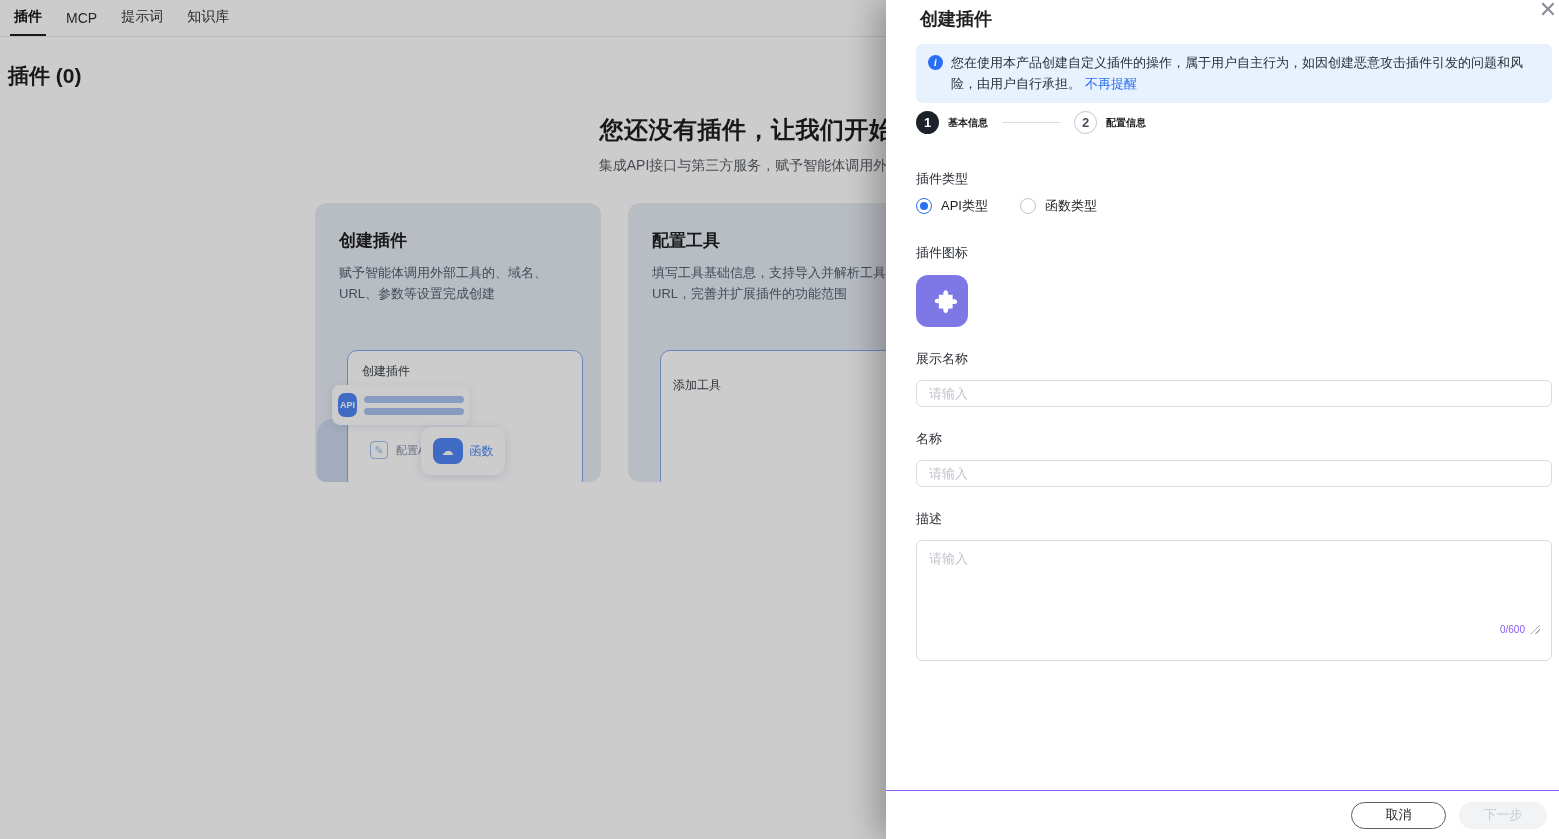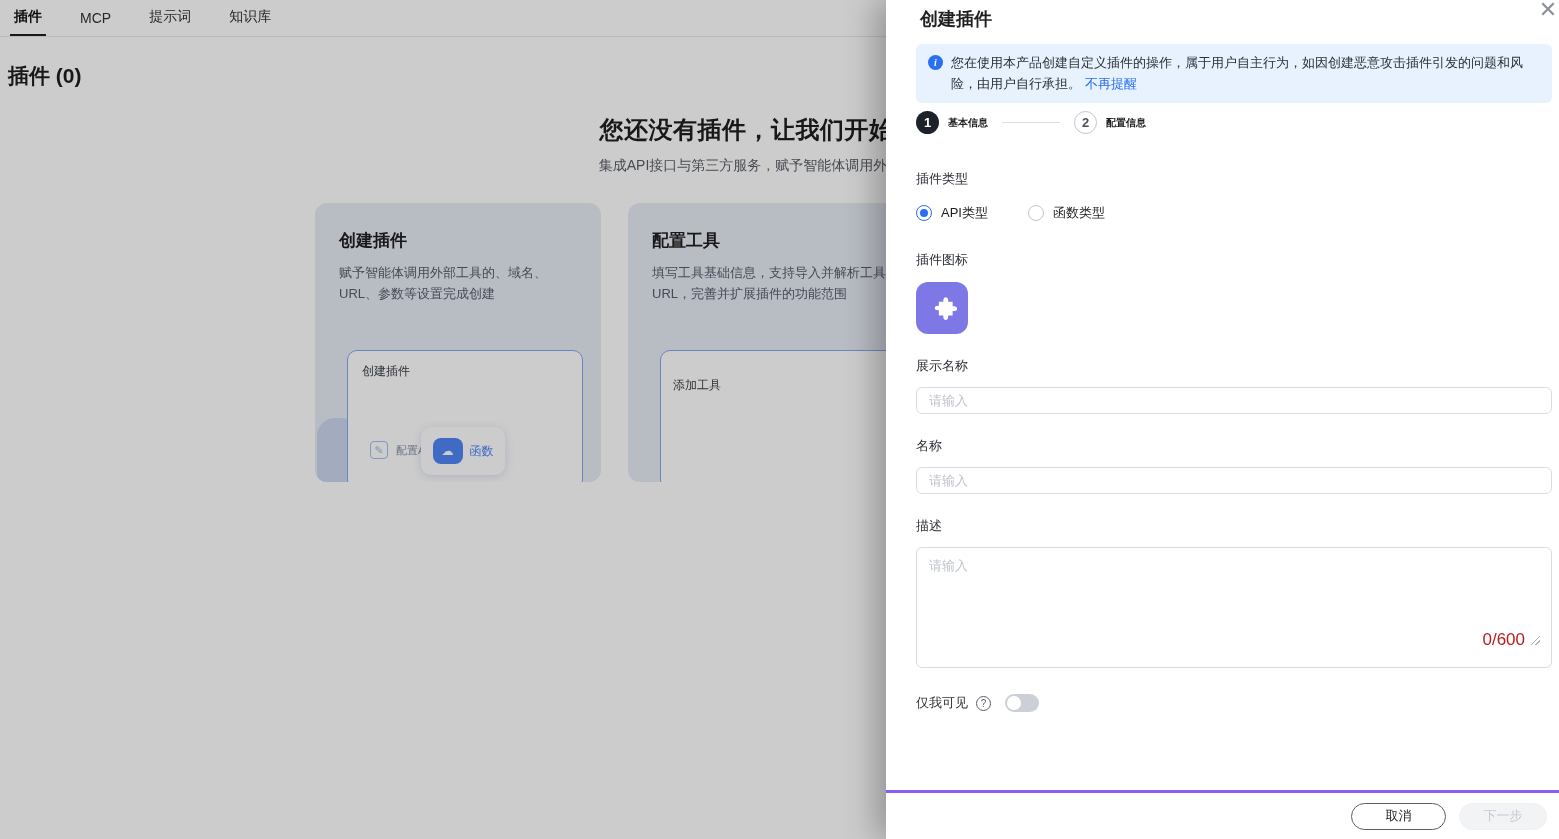--- a/index.html
+++ b/index.html
@@ -1,21 +1,21 @@
 <!DOCTYPE html>
 <html><head>
 <meta charset="utf-8">
 <style>
   * { margin:0; padding:0; box-sizing:border-box; }
   html,body { width:1559px; height:839px; overflow:hidden; }
   body { font-family:"Liberation Sans","DejaVu Sans",sans-serif; background:#fff; position:relative; }
 
   
   .main { position:absolute; inset:0; background:#fff; }
-  .tabbar { height:37px; border-bottom:1px solid #e8e8e8; display:flex; align-items:flex-end; padding:0 10px; gap:30px; }
+  .tabbar { height:37px; border-bottom:1px solid #e8e8e8; display:flex; align-items:flex-end; padding:0 10px; gap:16px; }
   .tab { font-size:14px; color:#333; padding:9px 4px 8px; cursor:pointer; border-bottom:2px solid transparent; }
   .tab.active { font-weight:700; color:#111; border-bottom-color:#1f1f1f; }
   .page-title { position:absolute; left:8px; top:62px; font-size:21px; font-weight:700; color:#1f1f1f; }
 
   .empty { position:absolute; left:0; top:114px; width:1542px; text-align:center; }
   .empty-title { font-size:24px; font-weight:700; color:#1f1f1f; letter-spacing:0.5px; }
   .empty-sub { margin-top:11px; font-size:14px; color:#5a5f66; }
 
   .cards { position:absolute; left:315px; top:203px; display:flex; gap:27px; }
   .card { width:286px; height:279px; background:#e7ebf4; border-radius:12px; padding:26px 24px; position:relative; overflow:hidden; }
@@ -73,52 +73,52 @@
   .steps { position:absolute; left:30px; top:111px; display:flex; align-items:center; }
   .step-circle { width:23px; height:23px; border-radius:50%; display:flex; align-items:center; justify-content:center;
                  font-size:13px; font-weight:700; }
   .step-circle.active { background:#1d2129; color:#fff; }
   .step-circle.inactive { background:#fff; border:1px solid #c2c6cc; color:#4a4f57; }
   .step-label { margin-left:9px; font-size:10px; font-weight:700; color:#1f1f1f; }
   .step-line { width:58px; height:1px; background:#d9dce1; margin:0 14px; }
 
   .form { position:absolute; left:30px; top:170px; width:636px; }
   .f-label { font-size:13px; color:#2b2f36; }
-  .radios { margin-top:16px; display:flex; align-items:center; gap:40px; }
+  .radios { margin-top:9px; display:flex; align-items:center; gap:32px; }
   .radio { display:flex; align-items:center; gap:9px; cursor:pointer; }
   .radio-dot { width:16px; height:16px; border-radius:50%; }
   .radio-dot.on { border:1.5px solid #2a6ef2; display:flex; align-items:center; justify-content:center; }
   .radio-dot.on::after { content:""; width:8px; height:8px; border-radius:50%; background:#2a6ef2; }
   .radio-dot.off { border:1.5px solid #c2c6cc; background:#fff; }
   .radio-label { font-size:13px; color:#1f1f1f; }
 
   .icon-label { margin-top:29px; }
   .plugin-icon { margin-top:13px; width:52px; height:52px; background:#7d78e6; border-radius:12px;
                  display:flex; align-items:center; justify-content:center; cursor:pointer; }
   .icon-hint { margin-top:13px; font-size:12.5px; color:#8c9199; }
 
   .field-label { margin-top:23px; }
   .t-input { margin-top:12px; width:636px; height:27px; border:1px solid #d9dce1; border-radius:6px;
              padding:0 12px; font-size:13px; color:#1f1f1f; outline:none; font-family:inherit; background:#fff; }
   .t-input::placeholder, .t-area::placeholder { color:#c0c4cc; }
   .t-area-wrap { position:relative; margin-top:12px; }
   .t-area { width:636px; height:121px; border:1px solid #d9dce1; border-radius:6px; padding:9px 12px; font-size:13px;
             color:#1f1f1f; outline:none; resize:none; font-family:inherit; background:#fff; display:block; }
-  .counter { position:absolute; right:12px; bottom:18px; font-size:17px; color:#b91c1c; display:flex; align-items:center; gap:6px; }
+  .counter { position:absolute; right:12px; bottom:26px; font-size:10px; color:#8b5cf6; display:flex; align-items:center; gap:6px; }
   .resize-ic { width:9px; height:9px; background:
       linear-gradient(135deg, transparent 45%, #aeb3ba 45%, #aeb3ba 55%, transparent 55%),
       linear-gradient(135deg, transparent 72%, #aeb3ba 72%, #aeb3ba 82%, transparent 82%); }
 
   .visible-row { margin-top:26px; display:flex; align-items:center; gap:8px; }
   .q-ic { width:15px; height:15px; border:1.2px solid #5a5f66; border-radius:50%; color:#5a5f66; font-size:10px;
           display:flex; align-items:center; justify-content:center; cursor:pointer; }
   .toggle { margin-left:6px; width:34px; height:18px; background:#ccd0d6; border-radius:9px; position:relative; cursor:pointer; }
   .toggle-knob { position:absolute; left:2px; top:2px; width:14px; height:14px; background:#fff; border-radius:50%; }
 
-  .drawer-footer { position:absolute; left:0; right:0; bottom:0; height:49px; border-top:3px solid #8b5cf6;
+  .drawer-footer { position:absolute; left:0; right:0; bottom:0; height:49px; border-top:1px solid #8b5cf6;
                    display:flex; align-items:center; justify-content:flex-end; gap:13px; padding:0 12px; background:#fff; }
   .btn { height:27px; border-radius:14px; font-size:13px; display:flex; align-items:center; justify-content:center;
          cursor:pointer; font-family:inherit; }
   .btn-cancel { width:95px; background:#fff; border:1px solid #575e68; color:#1f1f1f; }
   .btn-next { width:88px; background:#f2f3f5; border:1px solid #f0f1f3; color:#c5c9cf; cursor:not-allowed; }
 </style>
 </head>
 <body>
 
 <div class="main">
@@ -138,20 +138,27 @@
 
   <div class="cards">
 
     <div class="card">
       <div class="card-title">创建插件</div>
       <div class="card-desc">赋予智能体调用外部工具的、域名、URL、参数等设置完成创建</div>
       <div class="deco-blob"></div>
       <div class="mini">
         <div class="mini-title">创建插件</div>
       </div>
+      <div class="api-row">
+        <div class="api-badge">API</div>
+        <div class="sk-lines">
+          <div class="sk" style="width:100px"></div>
+          <div class="sk" style="width:100px"></div>
+        </div>
+      </div>
       <div class="config-row">
         <span class="edit-ic">✎</span>
         <span class="config-label">配置API</span>
       </div>
       <div class="func-chip">
         <span class="cloud-badge">☁</span>
         <span class="func-label">函数</span>
       </div>
     </div>
 
@@ -213,26 +220,19 @@
 
     <div class="f-label field-label">描述</div>
     <div class="t-area-wrap">
       <textarea class="t-area" placeholder="请输入" style=""></textarea>
       <div class="counter">
         <span>0/600</span>
         <span class="resize-ic"></span>
       </div>
     </div>
 
-    <div class="visible-row">
-      <span class="f-label">仅我可见</span>
-      <span class="q-ic">?</span>
-      <span class="toggle">
-          <span class="toggle-knob"></span>
-        </span>
-    </div>
   </div>
 
   <div class="drawer-footer">
     <button class="btn btn-cancel">取消</button>
     <button class="btn btn-next">下一步</button>
   </div>
 </div>
 
 </body></html>

